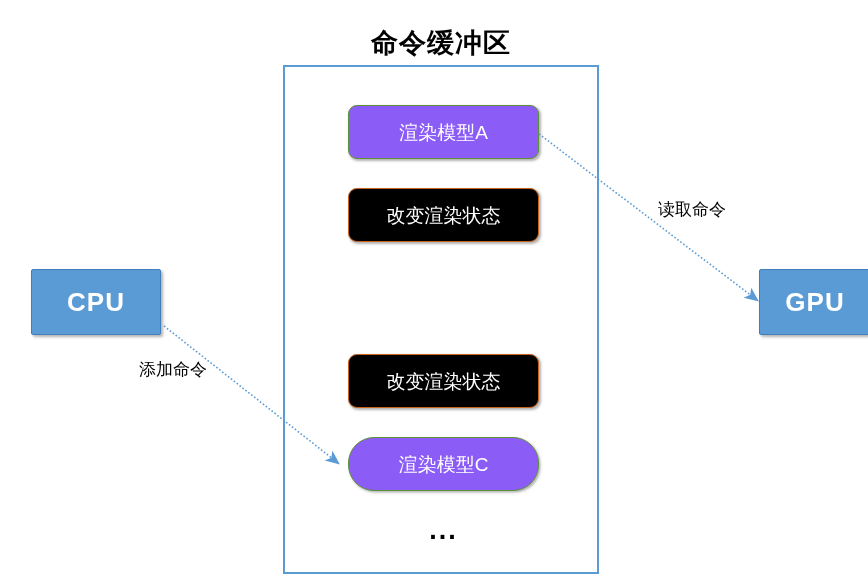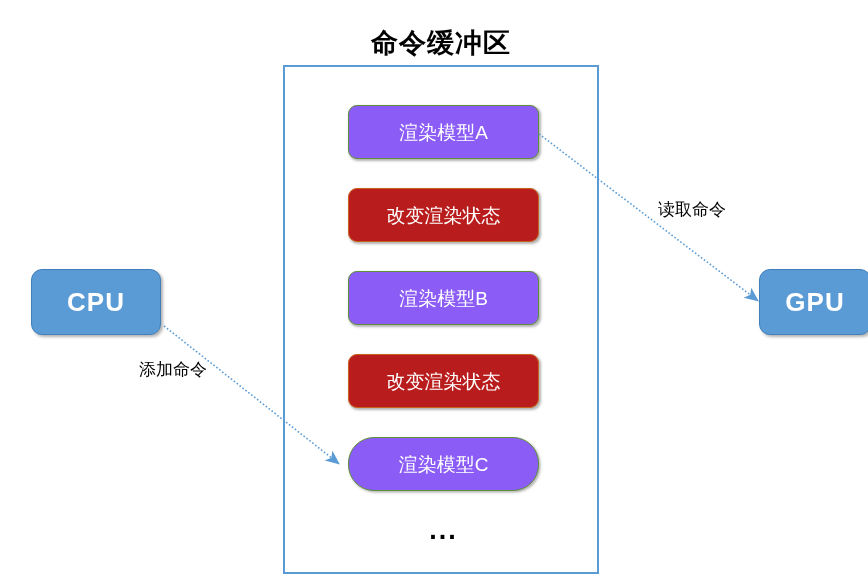--- a/index.html
+++ b/index.html
@@ -61,21 +61,21 @@
     font-size: 19px;
     line-height: 1;
     white-space: nowrap;
     box-shadow: 1.5px 1.5px 2.5px rgba(0,0,0,0.30);
   }
   .cmd-box.render {
     background: #8b5cf6;
     border: 1.5px solid #5D9139;
   }
   .cmd-box.state {
-    background: #b91c1c;
+    background: #000000;
     border: 1.5px solid #C9621C;
   }
 
   .box-0 { top: 105px; }
   .box-1 { top: 188px; }
   .box-2 { top: 271px; }
   .box-3 { top: 354px; }
   .box-4 { top: 437px; border-radius: 26px; }
 
   
@@ -89,21 +89,21 @@
     font-weight: bold;
     color: #000000;
     letter-spacing: 2px;
     line-height: 30px;
   }
 
   
   .node {
     position: absolute;
     height: 66px;
-    border-radius: 11px;
+    border-radius: 2px;
     box-sizing: border-box;
     background: #5B9BD5;
     border: 1.5px solid #417FBB;
     display: flex;
     align-items: center;
     justify-content: center;
     color: #ffffff;
     font-size: 26px;
     font-weight: bold;
     letter-spacing: 1px;
@@ -154,23 +154,20 @@
   <div class="buffer-container"></div>
 
   <div class="cmd-box render box-0">
     <span>渲染模型A</span>
   </div>
 
   <div class="cmd-box state box-1">
     <span>改变渲染状态</span>
   </div>
 
-  <div class="cmd-box render box-2">
-    <span>渲染模型B</span>
-  </div>
 
   <div class="cmd-box state box-3">
     <span>改变渲染状态</span>
   </div>
 
   <div class="cmd-box render box-4">
     <span>渲染模型C</span>
   </div>
 
   <div class="ellipsis">...</div>

